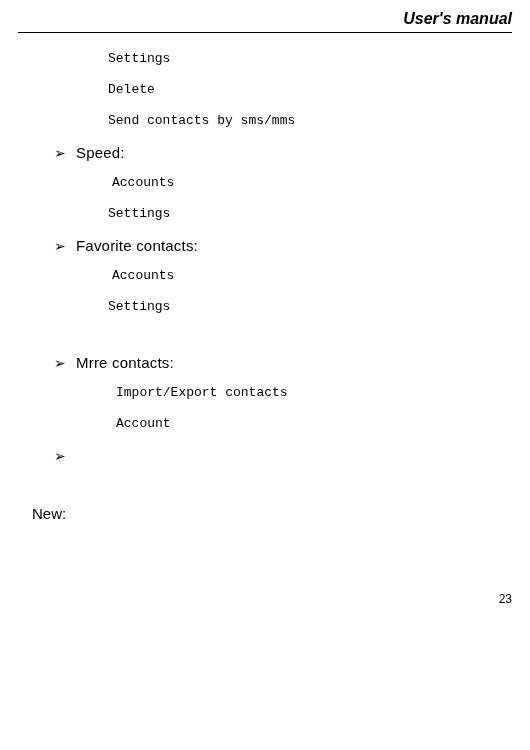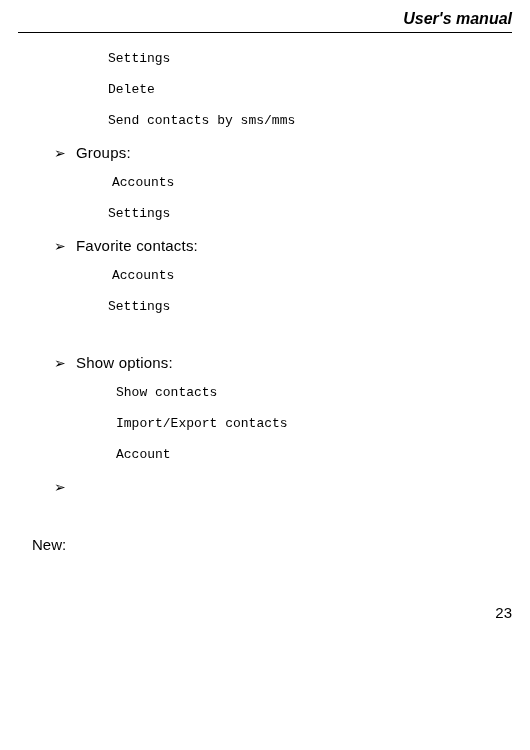--- a/index.html
+++ b/index.html
@@ -73,42 +73,42 @@
     .new-heading {
       font-family: Arial, Helvetica, sans-serif;
       font-weight: normal;
       font-size: 15px;
       margin-left: 14px;
       margin-top: 10px;
     }
     .page-number {
       position: absolute;
       right: 18px;
-      bottom: 13px;
-      font-size: 15px;
+      bottom: 28px;
+      font-size: 12px;
       font-family: Arial, Helvetica, sans-serif;
     }
   </style>
 </head>
 <body>
 
 <div class="page">
 
   <div class="header">User's manual</div>
 
   <div class="pre-items">
     <div class="pre-item">Settings</div>
     <div class="pre-item">Delete</div>
     <div class="pre-item">Send contacts by sms/mms</div>
   </div>
 
   <div class="section">
     <div class="section-head">
       <span class="chevron">➢</span>
-      <span class="section-title">Groups:</span>
+      <span class="section-title">Speed:</span>
     </div>
     <div class="sub-items">
       <div class="sub-item">Accounts</div>
       <div class="sub-item" style="margin-left:-4px;">Settings</div>
     </div>
   </div>
 
   <div class="section">
     <div class="section-head">
       <span class="chevron">➢</span>
@@ -118,24 +118,23 @@
       <div class="sub-item">Accounts</div>
       <div class="sub-item" style="margin-left:-4px;">Settings</div>
     </div>
   </div>
 
   <div class="spacer"></div>
 
   <div class="section">
     <div class="section-head">
       <span class="chevron">➢</span>
-      <span class="section-title">Show options:</span>
+      <span class="section-title">Mrre contacts:</span>
     </div>
     <div class="sub-items-b">
-      <div class="sub-item">Show contacts</div>
       <div class="sub-item">Import/Export contacts</div>
       <div class="sub-item">Account</div>
     </div>
   </div>
 
   <div class="empty-bullet">
     <span class="chevron">➢</span>
   </div>
 
   <div class="new-heading">New:</div>

